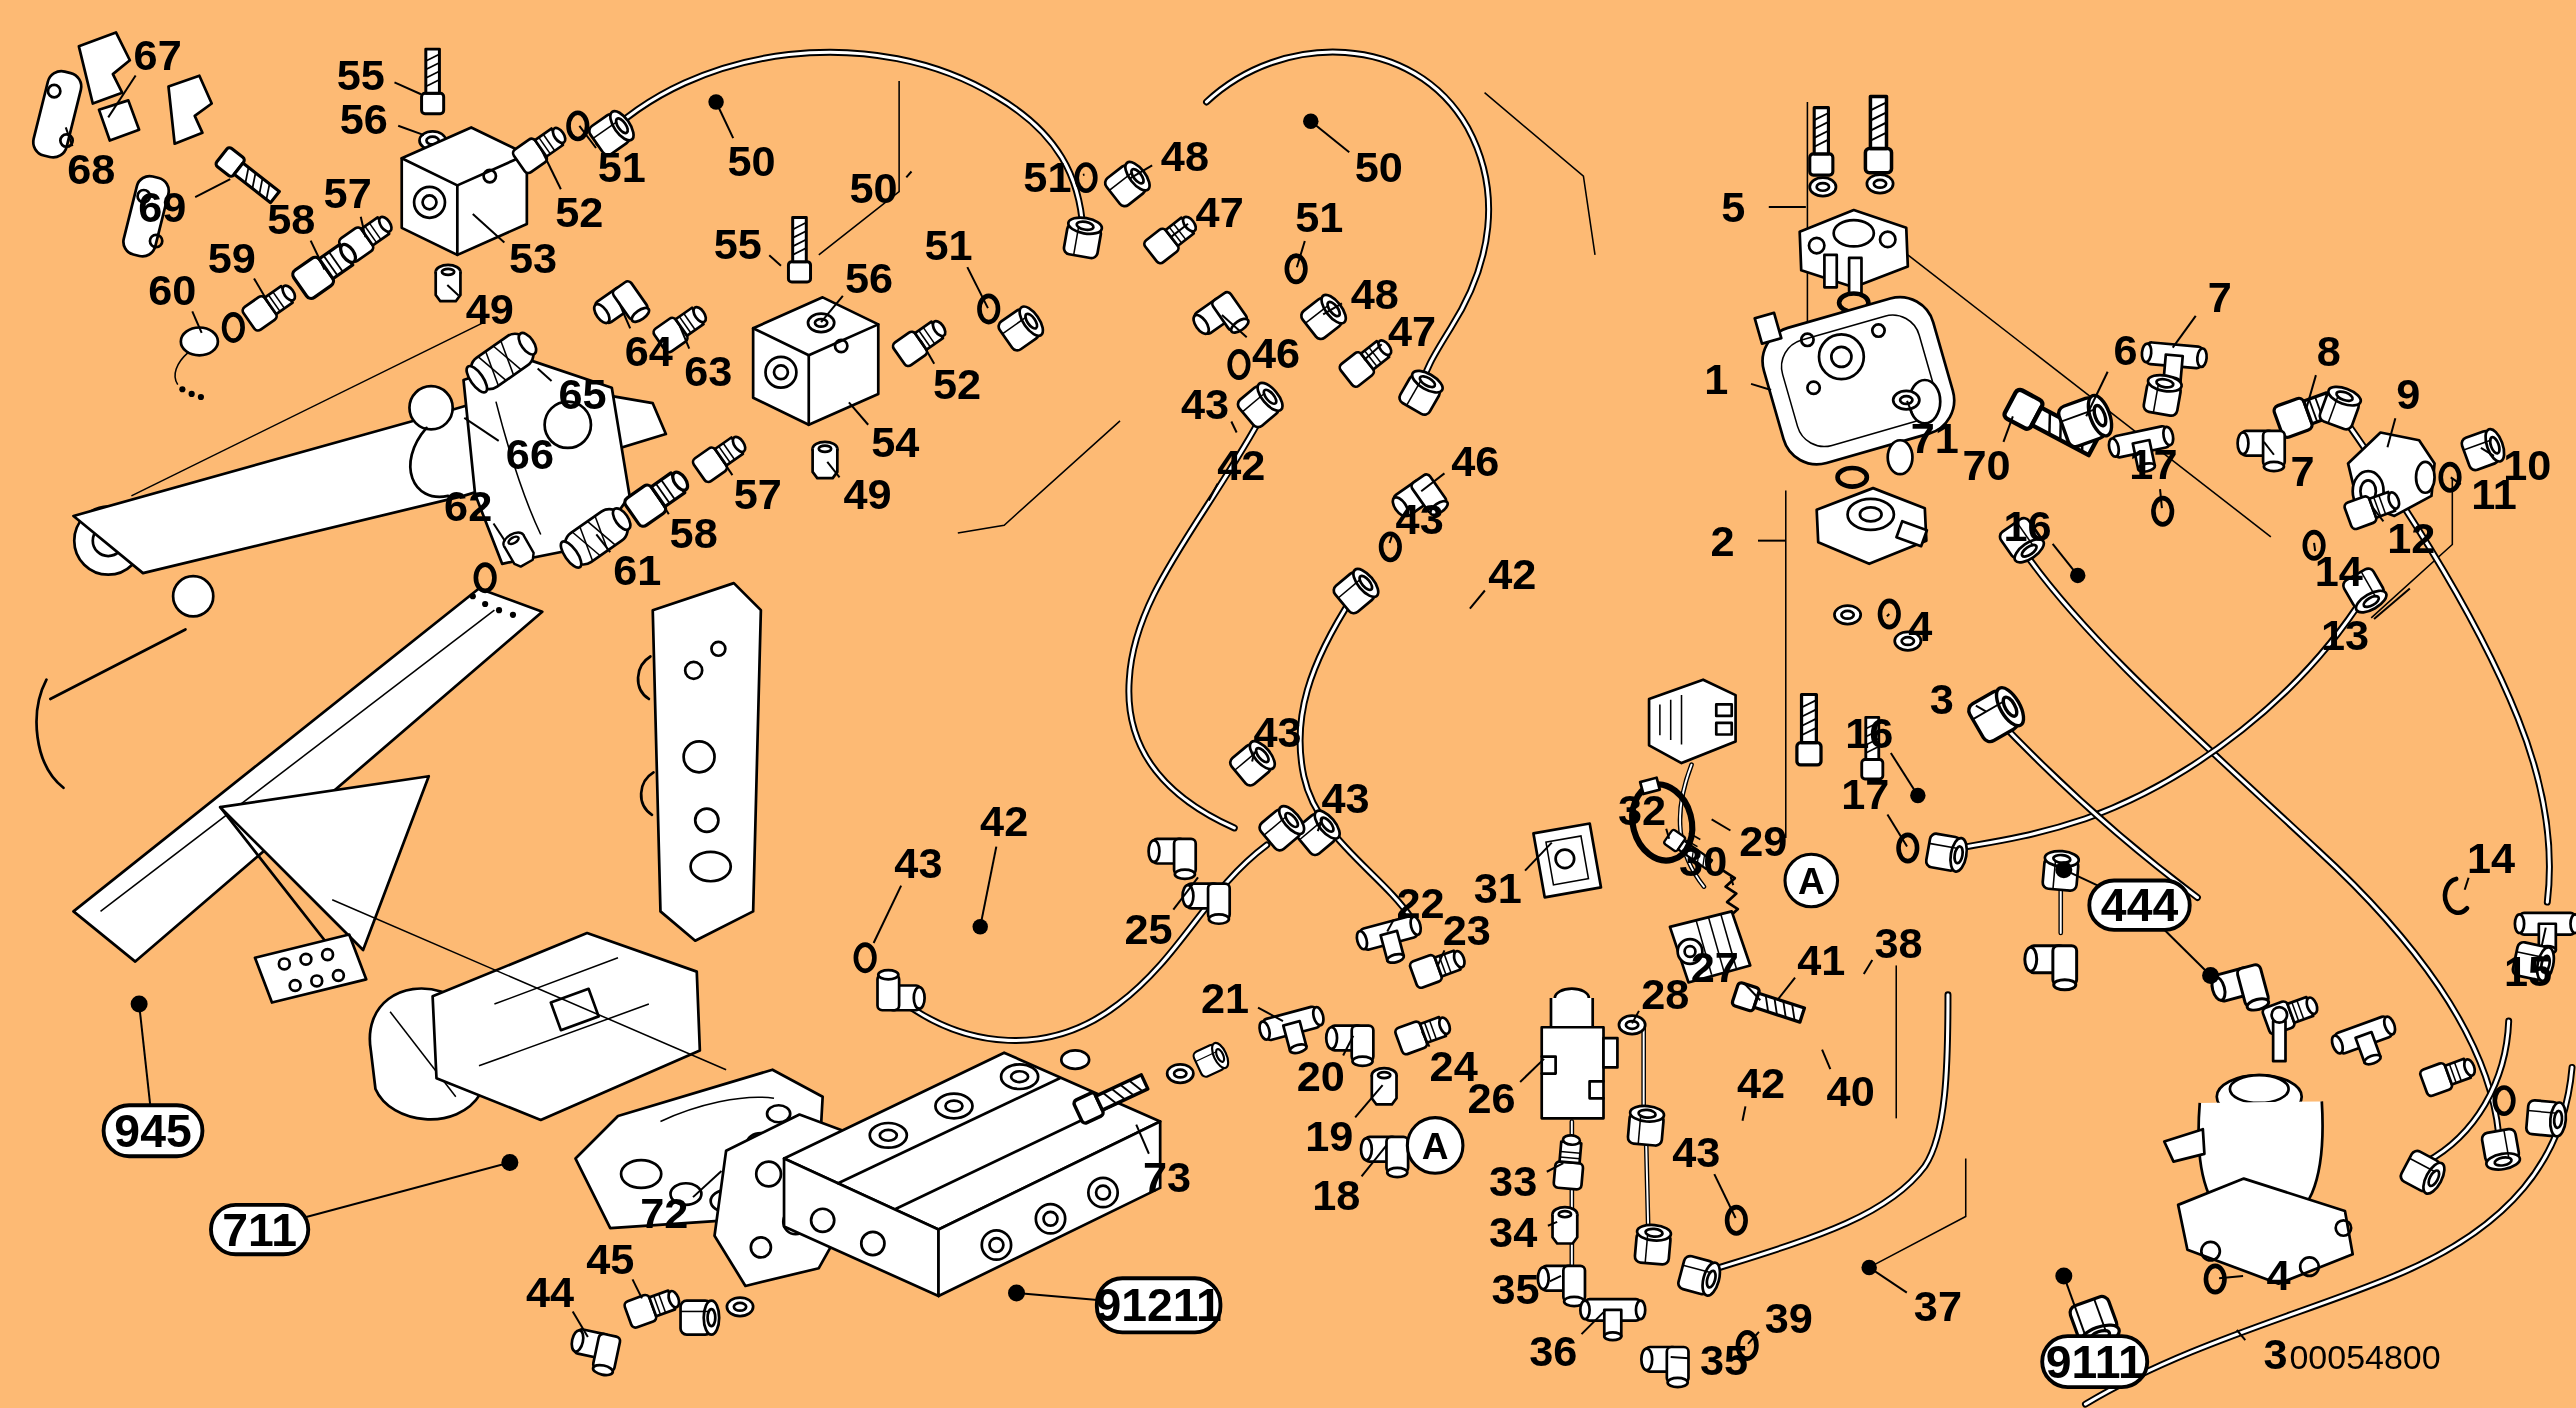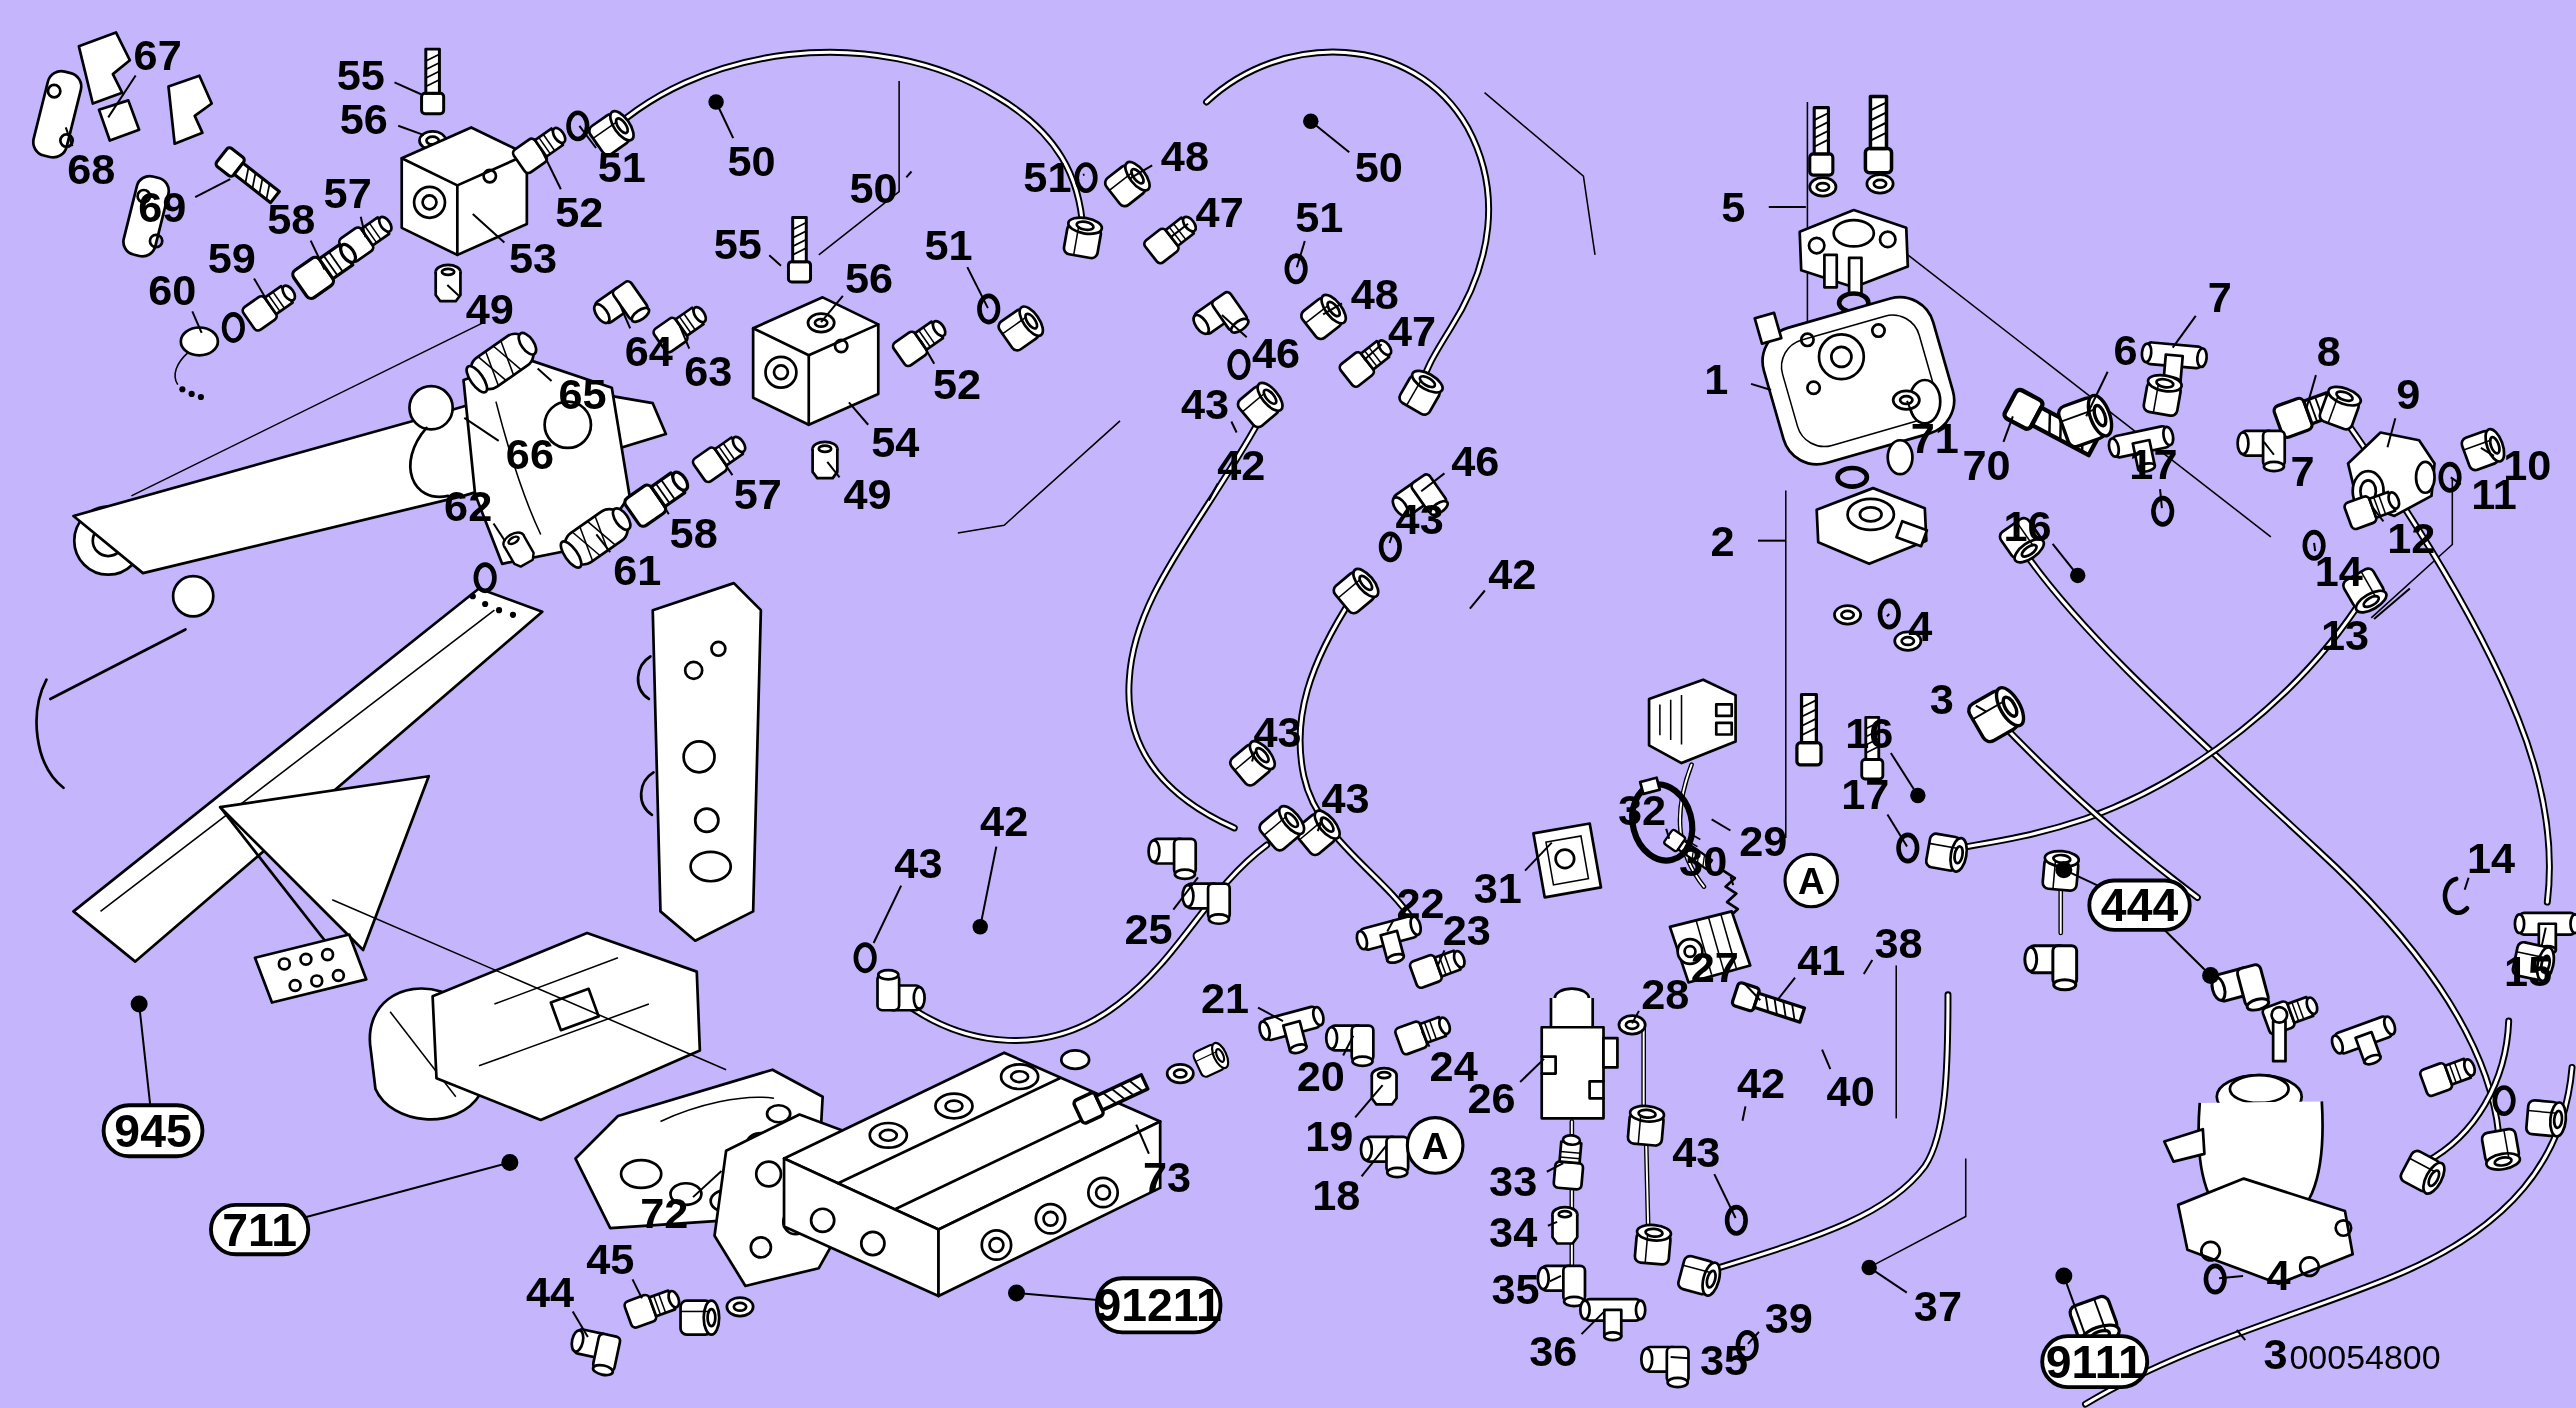--- a/index.html
+++ b/index.html
@@ -1,16 +1,16 @@
 <!DOCTYPE html>
 <html style="font-size:12.4px"><head>
 <meta charset="utf-8">
 <style>
   html,body{margin:0;padding:0;background:#fff;}
-  .stage{position:relative;width:2576px;height:1408px;background:#c4b5fd;overflow:hidden;}
+  .stage{position:relative;width:2576px;height:1408px;background:#fdba74;overflow:hidden;}
   svg{position:absolute;left:0;top:0;}
   .ln{stroke:#000;stroke-width:3.5;fill:none;stroke-linejoin:round;stroke-linecap:round}
   .fil{stroke:#000;stroke-width:3.5;fill:#fff;stroke-linejoin:round}
   .thin{stroke:#000;stroke-width:2;fill:none}
   .hose{stroke:#000;stroke-width:9;fill:none;stroke-linecap:round}
   .hose-core{stroke:#fff;stroke-width:4;fill:none;stroke-linecap:round}
   .pipe{stroke:#000;stroke-width:6;fill:none;stroke-linecap:round}
   .pipe-core{stroke:#fff;stroke-width:2.5;fill:none;stroke-linecap:round}
   .leader{stroke:#000;stroke-width:2.6;fill:none}
   text.callout{font:bold 56px "Liberation Sans", sans-serif;fill:#000;text-anchor:middle}

